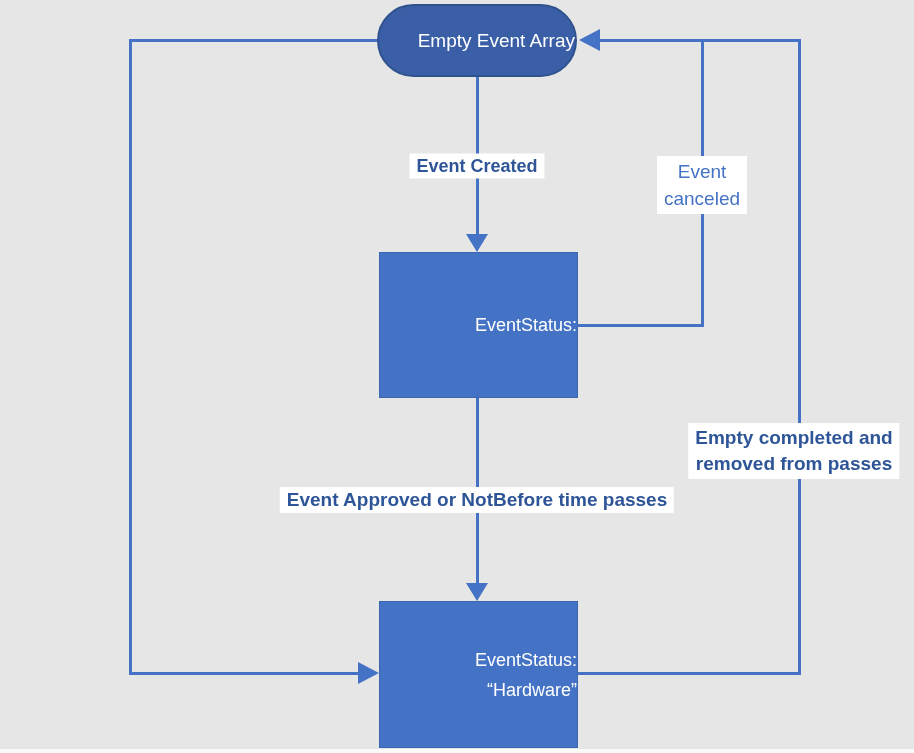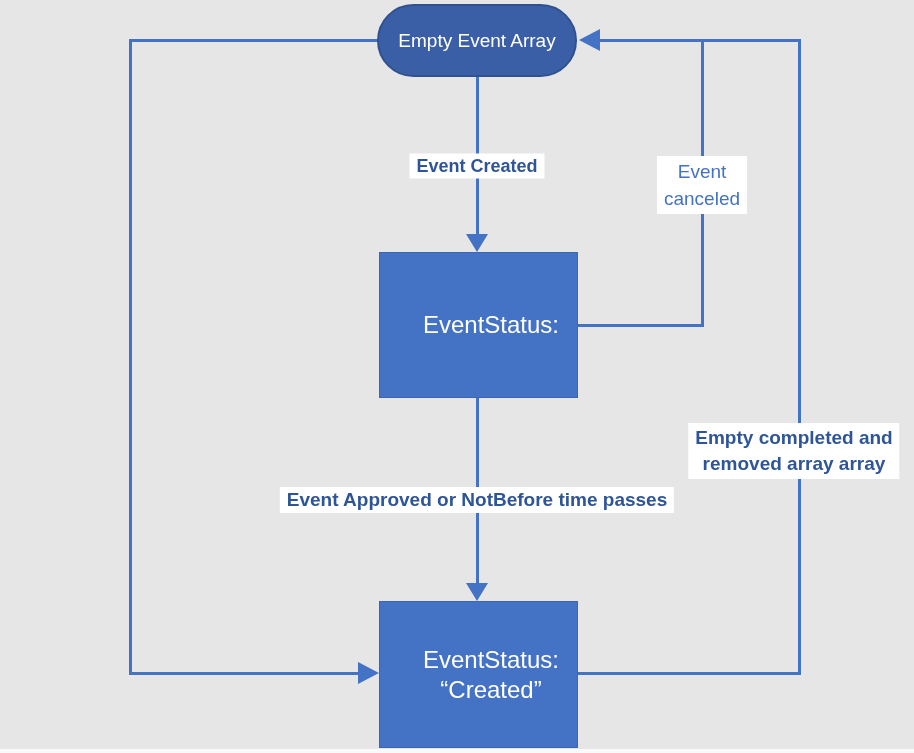--- a/index.html
+++ b/index.html
@@ -42,37 +42,37 @@
 
   #arrow-created  { left:466px; top:234px; }
   #arrow-approved { left:466px; top:583px; }
   #arrow-hw       { left:358px; top:662px; }
   #arrow-return   { left:579px; top:29px;  }
 
   
   .node {
     position: absolute;
     display: flex; flex-direction: column;
-    align-items: center; justify-content: center;
+    align-items: flex-end; justify-content: center;
     color: var(--c-node-text, #ffffff);
     text-align: center;
     box-sizing: border-box;
     z-index: 3;
   }
   #node-terminator {
     left:377px; top:4px; width:200px; height:73px;
     background: var(--c-terminator-fill, #3b5fa6);
     border: 2px solid var(--c-terminator-border, #2f528f);
     border-radius: 37px;
     font-size: 19px;
   }
   #node-scheduled, #node-started {
     background: var(--c-node-fill, #4472c4);
     border: 1px solid rgba(0,0,0,0.10);
-    font-size: 24px;
+    font-size: 18px;
     line-height: 30px;
     padding-left: 25px;
   }
   #node-scheduled { left:379px; top:252px; width:199px; height:146px; }
   #node-started   { left:379px; top:601px; width:199px; height:147px; }
 
   
   .lbl {
     position: absolute;
     transform: translate(-50%, -50%);
@@ -120,35 +120,35 @@
   <div class="node" id="node-terminator">
     <span>Empty Event Array</span>
   </div>
 
   <div class="node" id="node-scheduled">
     <span>EventStatus:</span>
   </div>
 
   <div class="node" id="node-started">
     <span>EventStatus:</span>
-    <span>“Created”</span>
+    <span>“Hardware”</span>
   </div>
 
   <div class="lbl lbl-bold" id="lbl-created">
     <span>Event Created</span>
   </div>
 
   <div class="lbl lbl-regular" id="lbl-canceled">
     <div>Event</div>
     <div>canceled</div>
   </div>
 
   <div class="lbl lbl-bold" id="lbl-approved">
     <span>Event Approved or NotBefore time passes</span>
   </div>
 
 
   <div class="lbl lbl-bold" id="lbl-completed">
     <div>Empty completed and</div>
-    <div>removed array array</div>
+    <div>removed from passes</div>
   </div>
 
 </div>
 
 </body></html>

